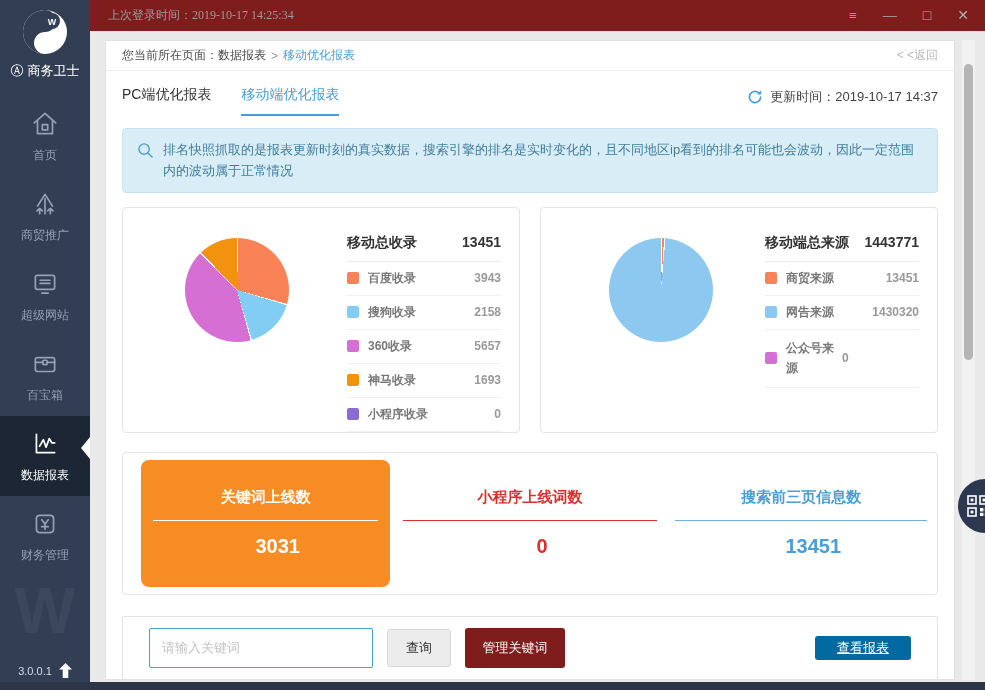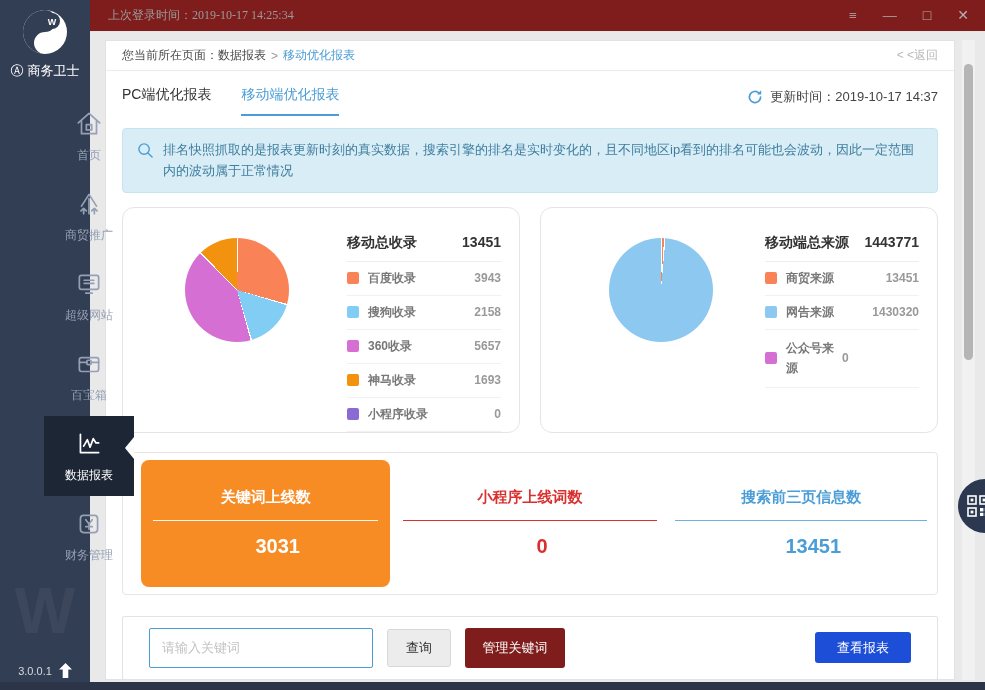--- a/index.html
+++ b/index.html
@@ -13,21 +13,21 @@
   .last-login { padding-left:18px; font-size:12px; color:#9b9b9b; }
   .win-controls { margin-left:auto; display:flex; align-items:center; gap:26px; padding-right:16px;
                   color:#b3b3b3; font-size:14px; }
   .win-controls span { cursor:pointer; line-height:1; }
 
   
   .sidebar { position:absolute; left:0; top:0; width:90px; height:690px; background:#323e54; z-index:5; }
   .logo { display:flex; justify-content:center; padding-top:9px; }
   .brand { margin-top:7px; display:flex; justify-content:center; align-items:center; gap:4px;
            color:#fff; font-size:13px; }
-  .nav { position:absolute; top:96px; left:0; width:90px; list-style:none;margin-left:44px; }
+  .nav { position:absolute; top:96px; left:0; width:90px; list-style:none; }
   .nav-item { position:relative; height:80px; display:flex; flex-direction:column; align-items:center;
               justify-content:center; gap:8px; color:#95a0b4; font-size:12px; cursor:pointer; }
   .nav-item svg { stroke:currentColor; }
   .nav-item.active { background:#1c2634; color:#fff; }
   .nav-item.active::after { content:""; position:absolute; right:0; top:21px; width:0; height:0;
               border-top:11px solid transparent; border-bottom:11px solid transparent;
               border-right:9px solid #fdfdfd; }
   .watermark { position:absolute; bottom:42px; left:0; width:90px; text-align:center;
                font-size:64px; font-weight:bold; color:rgba(255,255,255,0.05); pointer-events:none; }
   .version-row { position:absolute; bottom:12px; left:0; width:90px; display:flex; align-items:center;
@@ -47,21 +47,21 @@
   .tab { font-size:14px; color:#333; padding-bottom:10px; cursor:pointer; border-bottom:2px solid transparent; }
   .tab.active { color:#4a9dd6; border-bottom-color:#4a9dd6; }
   .update-wrap { margin-left:auto; display:flex; align-items:center; gap:7px; font-size:13px;
                  color:#444; padding-bottom:10px; }
 
   .notice { margin:12px 16px 0 16px; background:#d9edf7; border:1px solid #c6e3f2; border-radius:4px;
             padding:10px 14px; display:flex; gap:9px; font-size:13px; color:#3e7e9e; line-height:1.65; }
   .notice svg { flex:none; margin-top:3px; }
 
   .charts-row { margin:14px 16px 0 16px; display:flex; gap:20px; height:226px; }
-  .chart-card { flex:1; border:1px solid #e5e5e5; border-radius:12px; display:flex;
+  .chart-card { flex:1; border:1px solid #e5e5e5; border-radius:4px; display:flex;
                 align-items:flex-start; padding:26px 18px 0 18px; }
   .pie { flex:none; width:104px; height:104px; border-radius:50%; margin-top:4px; }
   .chart-card.c1 .pie { margin-left:44px; }
   .chart-card.c2 .pie { margin-left:50px; }
   .legend { width:154px; margin-left:auto; }
   .lg-head { display:flex; justify-content:space-between; align-items:baseline; padding-bottom:9px;
              border-bottom:1px solid #ededed; font-size:14px; font-weight:bold; color:#333; }
   .lg-row { display:flex; align-items:center; padding:8px 0; border-bottom:1px solid #f1f1f1;
             font-size:12px; color:#777;font-weight:bold; }
   .sw { flex:none; width:12px; height:12px; border-radius:2px; margin-right:9px; }
@@ -87,21 +87,21 @@
 
   .footer-card { margin:21px 16px 0 16px; border:1px solid #e3e3e3; border-radius:2px; height:64px;
                  display:flex; align-items:center; padding:0 26px; gap:14px; }
   .kw-input { width:224px; height:40px; border:1px solid #4a9dd6; border-radius:2px; padding:0 12px;
               font-size:13px; color:#333; outline:none; font-family:inherit; }
   .kw-input::placeholder { color:#c3c3c3; }
   .btn { font-family:inherit; font-size:13px; cursor:pointer; border-radius:3px; }
   .btn-query { width:64px; height:38px; background:#ececec; border:1px solid #d8d8d8; color:#333; }
   .btn-manage { width:100px; height:40px; background:#7f1d1d; border:none; color:#fff; }
   .spacer { flex:1; }
-  .btn-report { width:96px; height:31px; background:#1d4ed8; border:none; color:#fff; }
+  .btn-report { width:96px; height:24px; background:#0369a1; border:none; color:#fff;text-decoration:underline; }
 
   
   .scroll-track { position:absolute; left:962px; top:40px; width:13px; height:640px; background:#f1f1f1; }
   .scroll-thumb { position:absolute; left:964px; top:64px; width:9px; height:296px; background:#b5b5b5;
                   border-radius:5px; cursor:pointer; }
   .qr-fab { position:absolute; left:958px; top:479px; width:54px; height:54px; border-radius:50%;
             background:#2b3850; display:flex; align-items:center; padding-left:9px; cursor:pointer; z-index:6; }
   .bottom-strip { position:absolute; left:0; bottom:0; width:985px; height:8px; background:#2b3547; z-index:7; }
 </style>
 </head>

